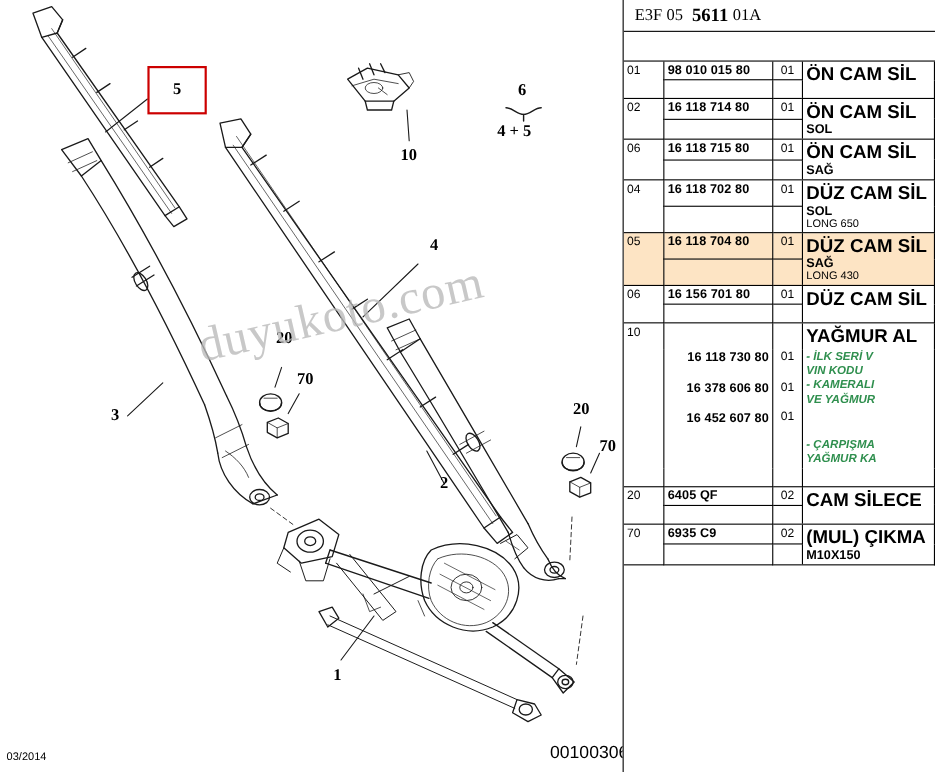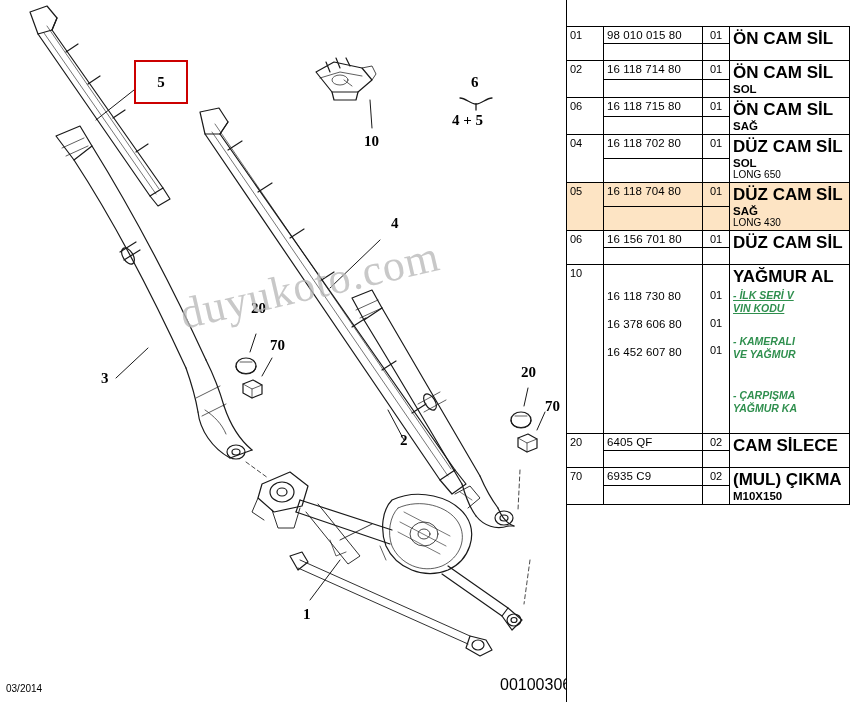--- a/index.html
+++ b/index.html
@@ -114,21 +114,21 @@
     border-right: 1px solid #000;
     vertical-align: top;
     padding: 2px 3px;
     font-family: "Liberation Sans", sans-serif;
   }
   td.c-idx { width: 30px; text-align: left; }
   td.c-ref { width: 92px; }
   td.c-qty { width: 20px; text-align: center; }
   td.c-desc { border-right: none; }
   .idx-num { font-size: 11px; }
-  .ref-num { font-size: 11.5px; font-weight: normal; letter-spacing: .1px; }
+  .ref-num { font-size: 11.5px; font-weight: bold; letter-spacing: .1px; text-align: right; }
   .desc-title { font-weight: bold; font-size: 17px; white-space: nowrap; }
   .desc-sub { font-size: 11.5px; font-weight: bold; }
   .desc-note { font-size: 10px; }
   .desc-green {
     color: #2f8f4e;
     font-style: italic;
     font-size: 10.5px;
     font-weight: bold;
   }
   tr.highlight td {
@@ -335,20 +335,26 @@
     <div class="dg-label" style="left:303px; top:606px;">1</div>
 
     <div id="watermark">duyukoto.com</div>
 
     <div id="footer-left">03/2014</div>
     <div id="footer-right">00100306</div>
   </div>
 
   <div id="table-panel">
 
+    <div id="ref-header">
+      <span class="seg">E3F</span>
+      <span class="seg">05</span>
+      <span class="big">5611</span>
+      <span class="seg">01A</span>
+    </div>
 
     <div id="gap-row"></div>
 
     <table class="parts">
       <tbody>
 
         <tr>
           <td class="c-idx" rowspan="2">
             <span class="idx-num">01</span>
           </td>
@@ -494,23 +500,23 @@
             <div class="stack">
               <span class="sub-line">01</span>
               <span class="sub-line">&nbsp;</span>
               <span class="sub-line">01</span>
               <span class="sub-line">&nbsp;</span>
               <span class="sub-line">01</span>
             </div>
           </td>
           <td class="c-desc" style="border-bottom:none; padding-top:0;">
             <div class="stack">
-              <span class="desc-green sub-line" style="white-space:pre-line;text-decoration:underline;">- İLK SERİ V
+              <span class="desc-green sub-line" style="white-space:pre-line;">- İLK SERİ V
 VIN KODU</span>
-              <span class="desc-green sub-line" style="white-space:pre-line;margin-top:20px;">- KAMERALI
+              <span class="desc-green sub-line" style="white-space:pre-line;">- KAMERALI
 VE YAĞMUR</span>
               <span class="desc-green sub-line" style="white-space:pre-line;margin-top:27px;">- ÇARPIŞMA
 YAĞMUR KA</span>
             </div>
           </td>
         </tr>
         <tr>
           <td class="c-ref">&nbsp;</td>
           <td class="c-qty"></td>
           <td class="c-desc"></td>

